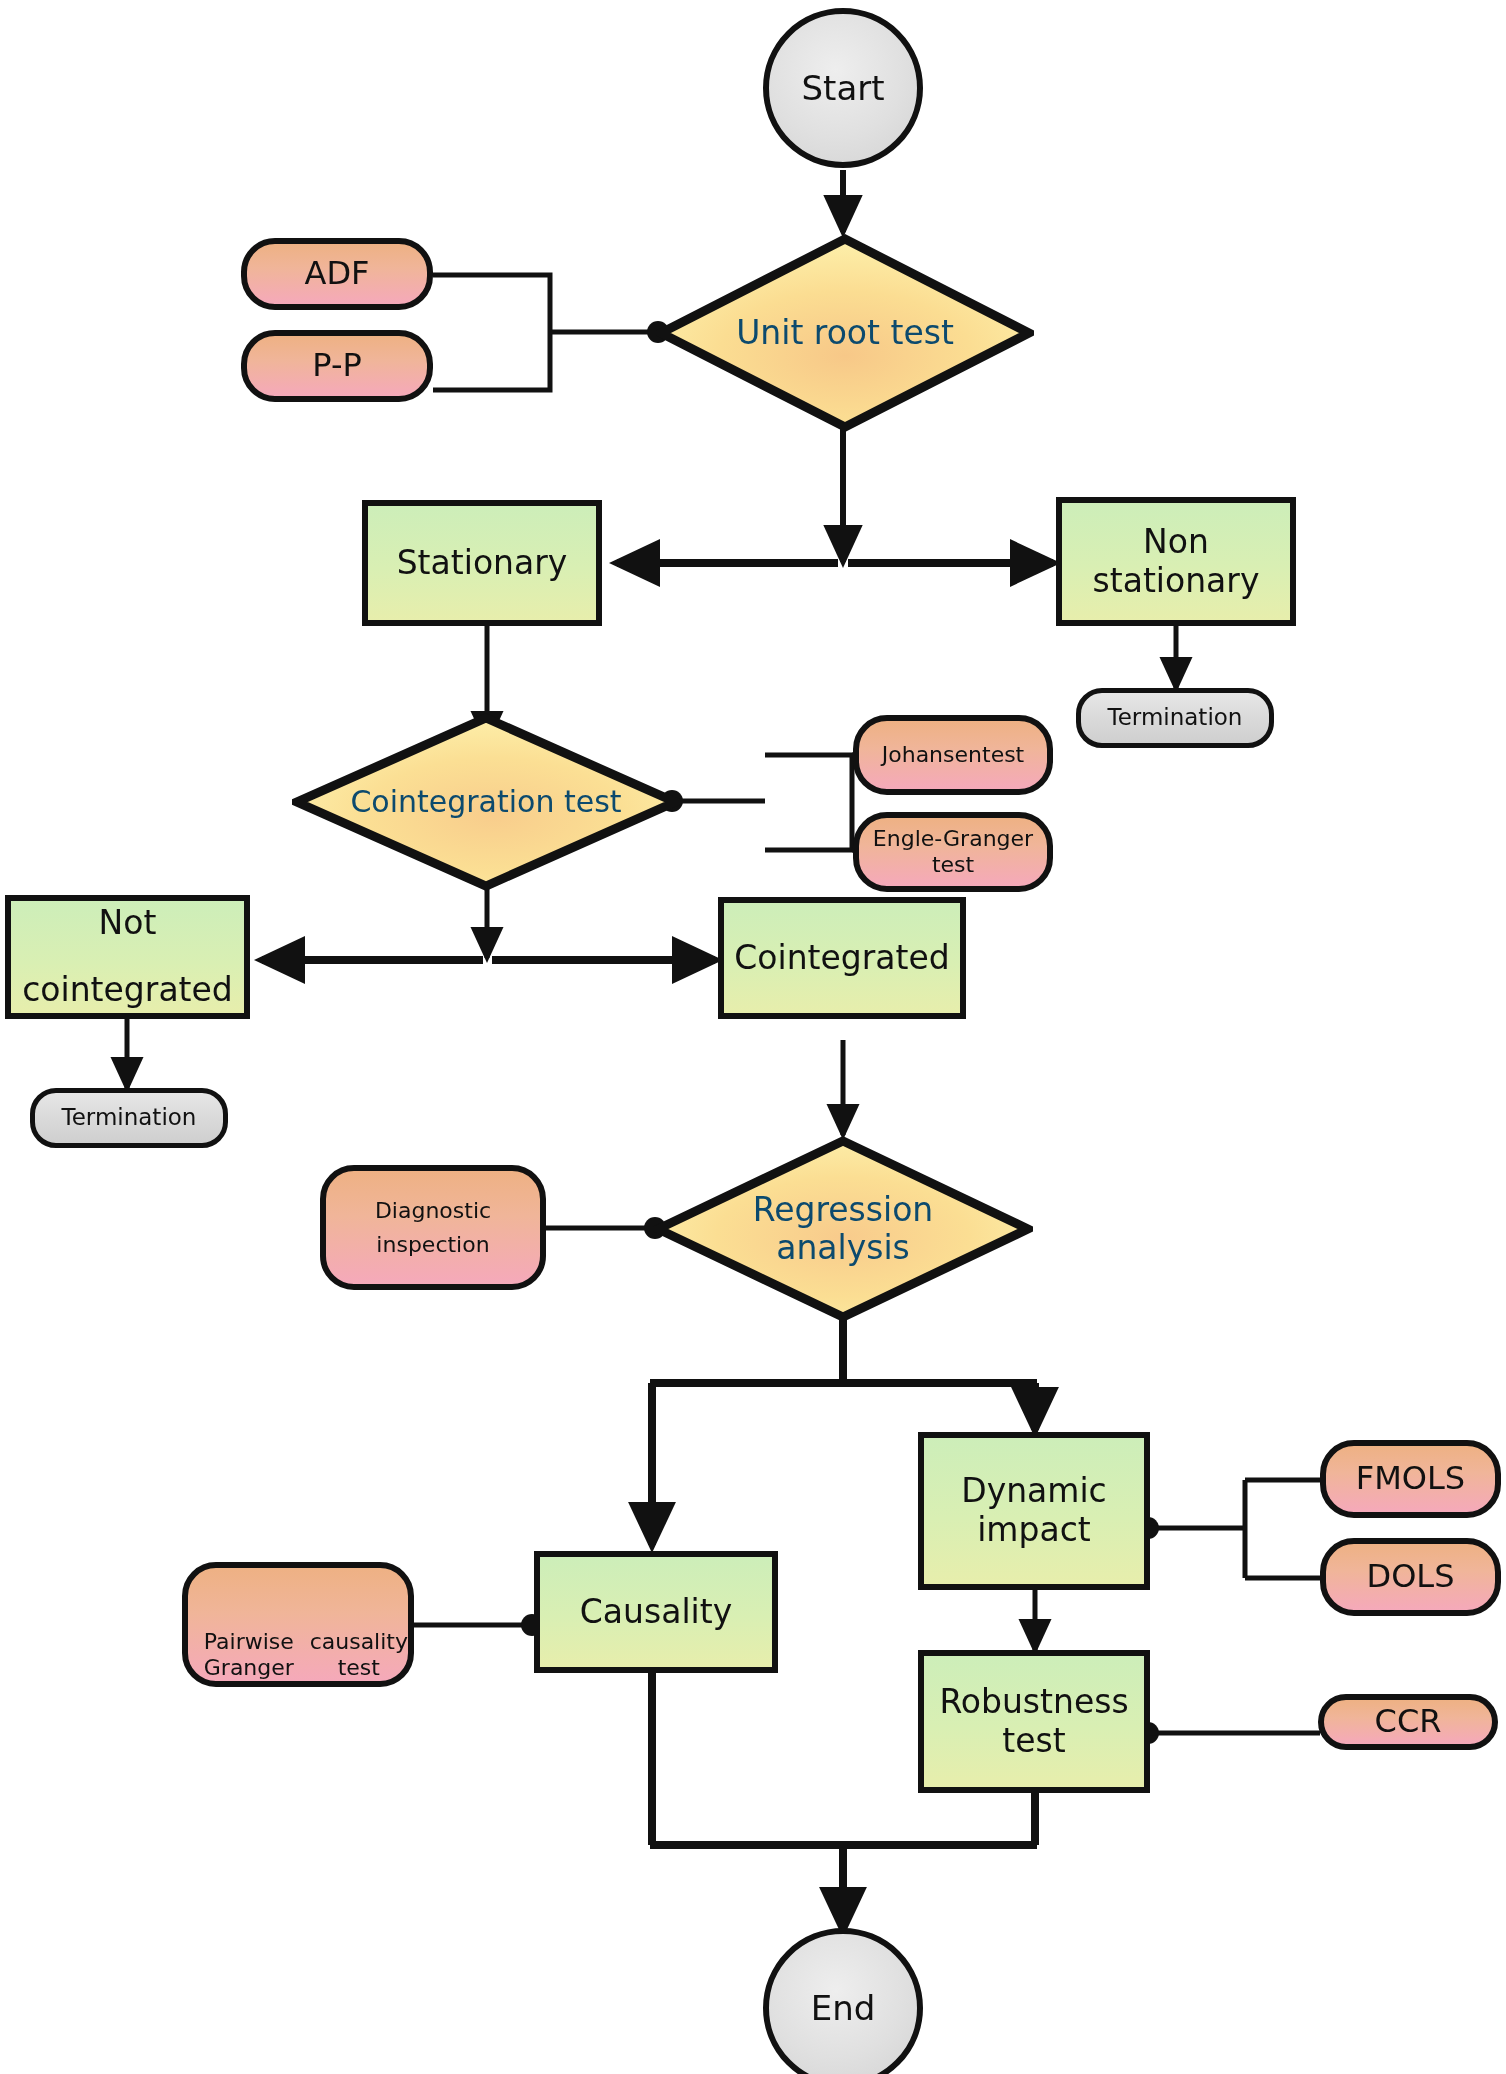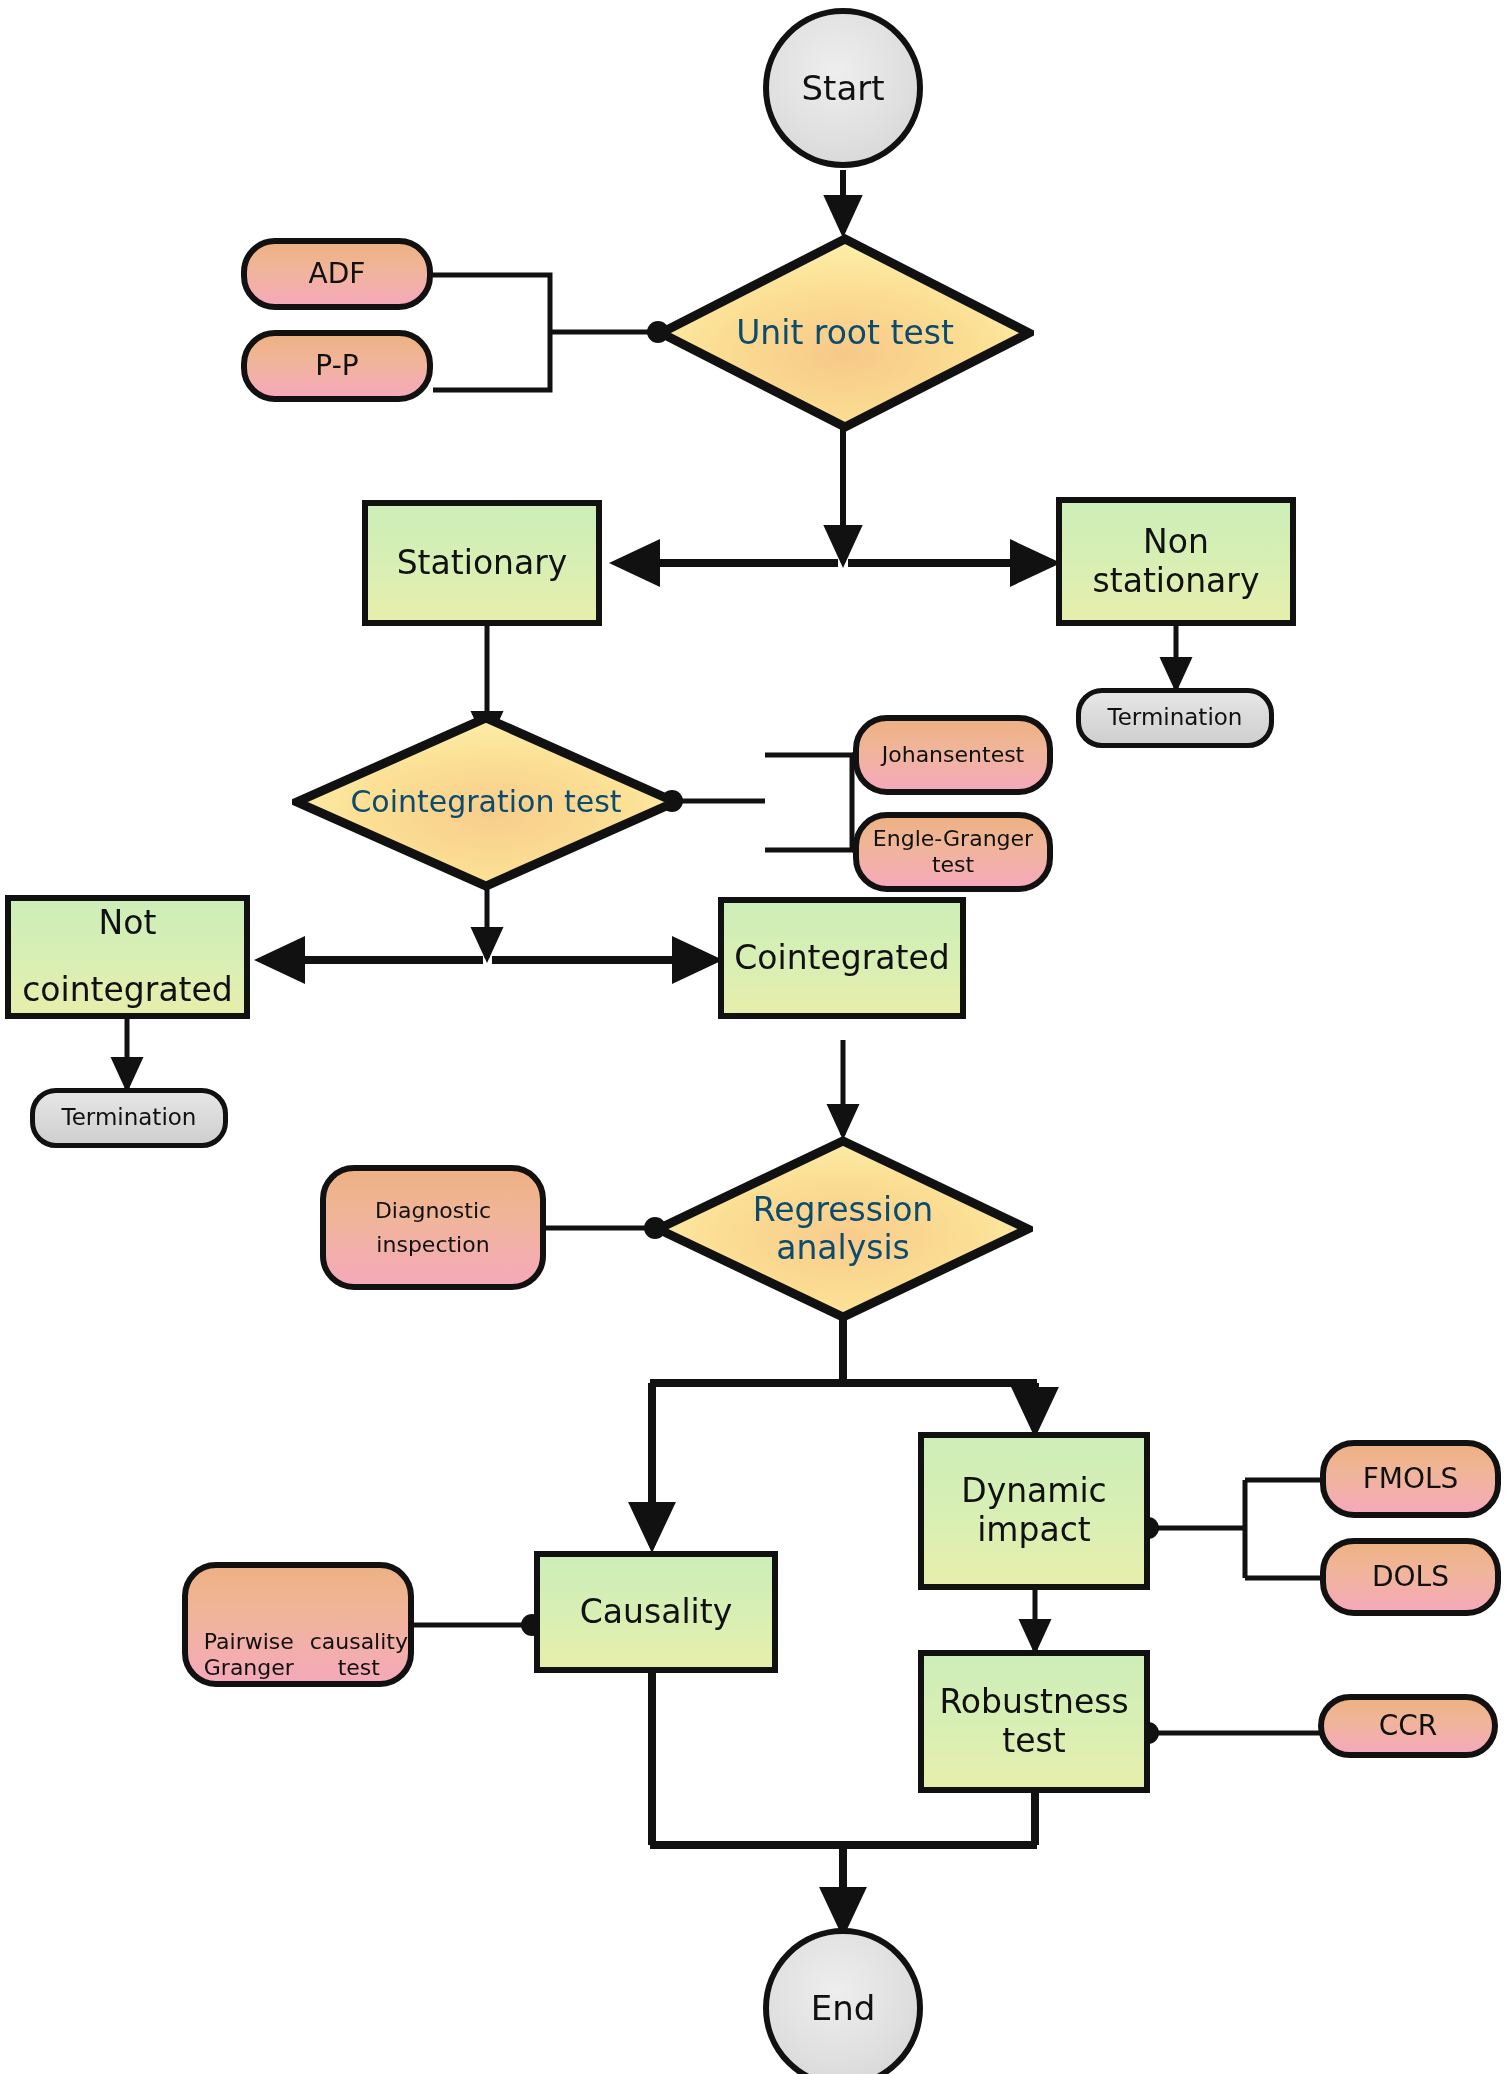--- a/index.html
+++ b/index.html
@@ -63,21 +63,21 @@
   .rect {
     border: 6px solid #111111;
     background: linear-gradient(180deg, #cdeeb9 0%, #d9efb3 55%, #e7eeac 100%);
     font-size: 33px;
   }
   
   .pill {
     border: 6px solid #111111;
     border-radius: 34px;
     background: linear-gradient(180deg, #eeb184 0%, #f0b599 40%, #f5a9ba 100%);
-    font-size: 28px;
+    font-size: 32px;
   }
   .pill.small { font-size: 22px; }
   
   .termpill {
     border: 5px solid #111111;
     border-radius: 26px;
     background: linear-gradient(180deg, #e6e6e6 0%, #dadada 50%, #cfcfcf 100%);
     font-size: 23px;
   }
   .e-line { stroke: #111111; fill: none; }
@@ -278,21 +278,21 @@
   <div class="node pill small" style="left:182px; top:1562px; width:232px; height:125px; flex-direction:row;align-items:flex-end;">
     <span>Pairwise Granger</span>
     <span>causality test</span>
   </div>
 
   <div class="node rect" style="left:918px; top:1650px; width:232px; height:143px; flex-direction:column;">
     <span>Robustness</span>
     <span>test</span>
   </div>
 
-  <div class="node pill" style="left:1318px; top:1694px; width:180px; height:64px;">
+  <div class="node pill" style="left:1318px; top:1694px; width:180px; height:56px;">
     <span>CCR</span>
   </div>
 
   <div class="node circle" style="left:763px; top:1928px; width:160px; height:160px;">
     <span>End</span>
   </div>
 
 </div>
 
 </body></html>

